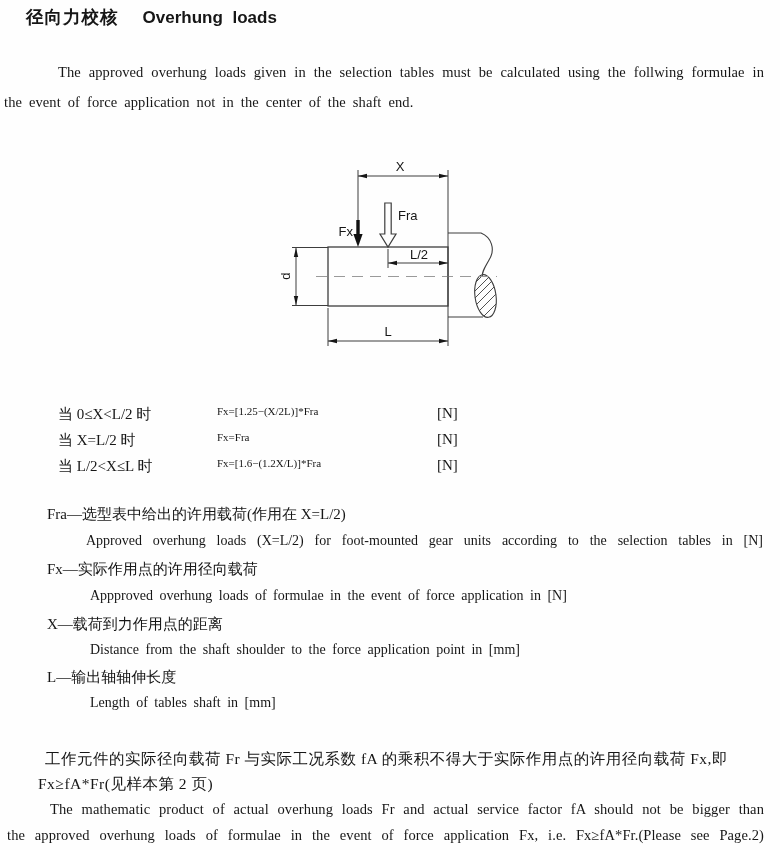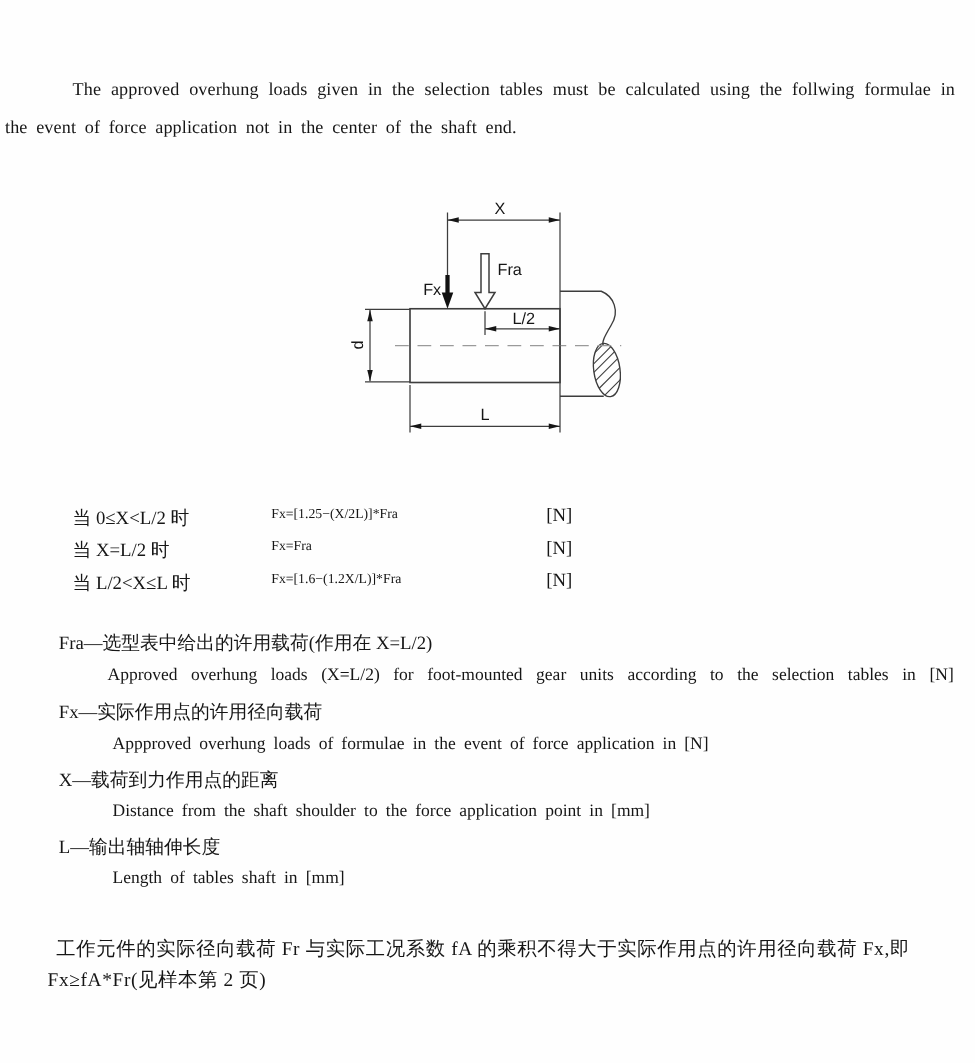--- a/index.html
+++ b/index.html
@@ -38,20 +38,23 @@
   svg text {
     font-family:"Liberation Sans","DejaVu Sans",sans-serif;
     font-size:13px; fill:#161616;
   }
 </style>
 </head>
 <body>
 
 <div class="page">
 
+  <div class="abs nowrap" style="left:26px; top:5px;">
+    <span class="title-zh">径向力校核</span><span class="title-en">Overhung loads</span>
+  </div>
 
 
   <div class="abs en jline" style="left:7px; top:63px; width:757px; text-indent:51px;">The approved overhung loads given in the selection tables must be calculated using the follwing formulae in</div>
   <div class="abs en nowrap" style="left:4px; top:93px;">the event of force application not in the center of the shaft end.</div>
 
   <svg class="abs" style="left:270px; top:148px;" width="320" height="212" viewBox="0 0 320 212">
     <defs>
       <clipPath id="hclip">
         <ellipse cx="215.5" cy="148" rx="10.5" ry="21.5" transform="rotate(-8 215.5 148)"></ellipse>
       </clipPath>
@@ -145,14 +148,16 @@
   <div class="abs def-desc-just" style="top:533px;">Approved overhung loads (X=L/2) for foot-mounted gear units according to the selection tables in [N]</div>
   <div class="abs def-term" style="top:560px;">Fx—实际作用点的许用径向载荷</div>
   <div class="abs def-desc" style="top:588px;">Appproved overhung loads of formulae in the event of force application in [N]</div>
   <div class="abs def-term" style="top:615px;">X—载荷到力作用点的距离</div>
   <div class="abs def-desc" style="top:642px;">Distance from the shaft shoulder to the force application point in [mm]</div>
   <div class="abs def-term" style="top:668px;">L—输出轴轴伸长度</div>
   <div class="abs def-desc" style="top:695px;">Length of tables shaft in [mm]</div>
 
   <div class="abs zh nowrap" style="left:45px; top:749px;">工作元件的实际径向载荷 Fr 与实际工况系数 fA 的乘积不得大于实际作用点的许用径向载荷 Fx,即</div>
   <div class="abs zh nowrap" style="left:38px; top:774px;">Fx≥fA*Fr(见样本第 2 页)</div>
+  <div class="abs en jline" style="left:7px; top:800px; width:757px; text-indent:43px;">The mathematic product of actual overhung loads Fr and actual service factor fA should not be bigger than</div>
+  <div class="abs en jline" style="left:7px; top:826px; width:757px;">the approved overhung loads of formulae in the event of force application Fx, i.e. Fx≥fA*Fr.(Please see Page.2)</div>
 
 </div>
 
 </body></html>

